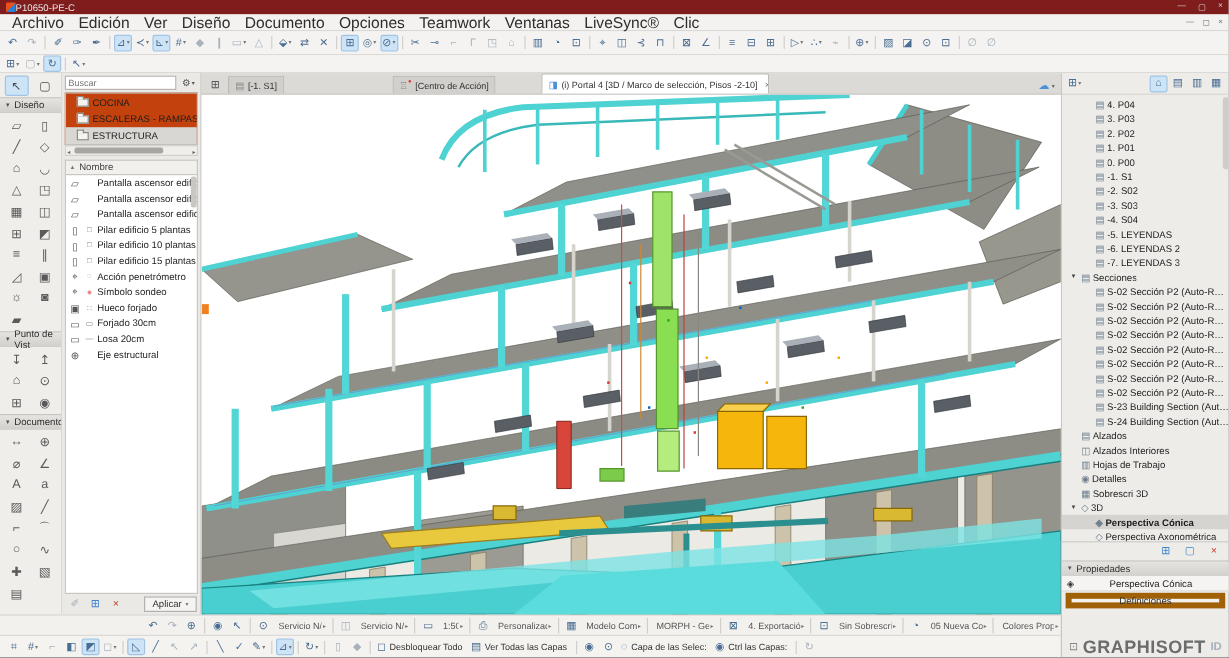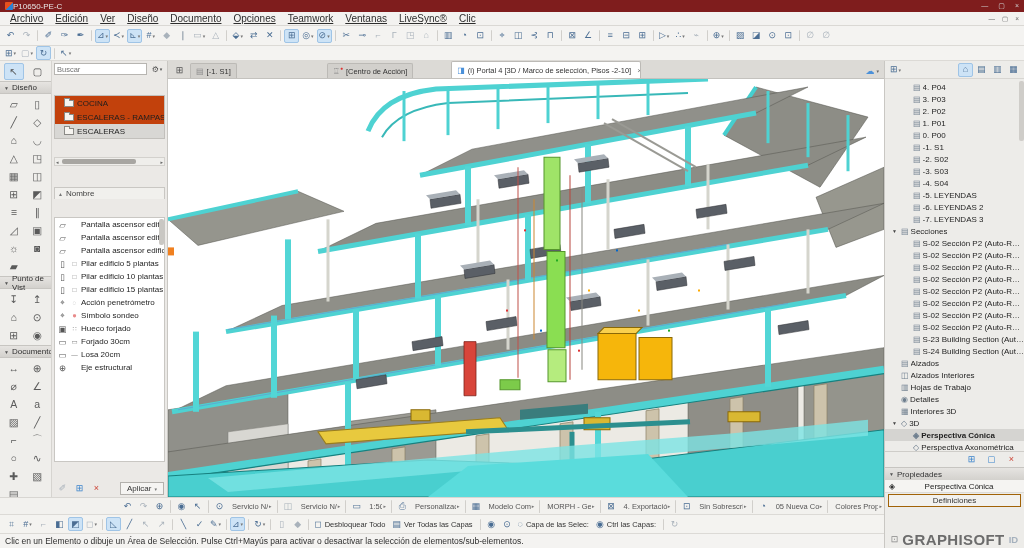--- a/index.html
+++ b/index.html
@@ -8,21 +8,21 @@
   .app *{box-sizing:border-box;}
 
   
   .titlebar{height:12px;background:#7f1d1d;display:flex;align-items:center;gap:0;padding:0 5px;color:#e6e6e6;font-size:8px;}
   .aclogo{width:8px;height:8px;background:linear-gradient(135deg,#e8501e 55%,#2d7fd3 55%);border-radius:1px;flex:none;}
   .win-ctl{margin-left:auto;display:flex;gap:10px;font-size:7px;color:#cfcfcf;}
   .win-ctl span{cursor:default;}
 
   
   .menubar{height:14px;background:#f3f2f0;border-bottom:1px solid #dad8d4;display:flex;align-items:center;padding-left:4px;}
-  .mi{padding:1px 6px;font-size:10px;color:#2e2e2e;text-decoration:underline;}
+  .mi{padding:1px 6px;font-size:13px;color:#2e2e2e;}
   .menu-ctl{margin-left:auto;display:flex;gap:7px;font-size:6.5px;color:#666;padding-right:5px;}
 
   
   .tb{display:flex;align-items:center;background:#f4f3f1;border-bottom:1px solid #dcdad6;padding:0 3px;gap:1px;overflow:hidden;}
   #tb1{height:20px;}
   #tb2{height:15px;}
   .tbi{height:14px;min-width:15px;display:inline-flex;align-items:center;justify-content:center;gap:1px;
        font-size:9px;color:#4a6d93;border:1px solid transparent;border-radius:2px;padding:0 1px;}
   .tbi .g{line-height:1;}
   .tbi.on{background:#cde3f6;border-color:#9fc4e6;}
@@ -44,21 +44,21 @@
   .tbx-top{display:flex;justify-content:center;gap:4px;padding:2px 0 1px;}
   .tool{width:20px;height:17px;display:flex;align-items:center;justify-content:center;font-size:10px;color:#4d4d4d;border:1px solid transparent;border-radius:2px;}
   .tool.on{background:#cde3f6;border-color:#9fc4e6;}
   .tbx-head{height:13px;background:linear-gradient(#e6e4e1,#d3d1cd);border-top:1px solid #c7c5c1;border-bottom:1px solid #c7c5c1;
             display:flex;align-items:center;gap:3px;padding-left:4px;font-size:8px;color:#2e2e2e;flex:none;}
   .tbx-head .tri{font-size:5px;color:#555;}
   .tbx-grid{display:grid;grid-template-columns:1fr 1fr;justify-items:center;padding:1px 2px;}
   .tbx-grid .tool{height:18px;font-size:10.5px;color:#5a5a5a;}
 
   
-  .leftpanel{width:116px;background:#ebe9e6;border-right:1px solid #c9c7c3;display:flex;flex-direction:column;font-size:8px;flex:none;gap:18px;}
+  .leftpanel{width:116px;background:#ebe9e6;border-right:1px solid #c9c7c3;display:flex;flex-direction:column;font-size:8px;flex:none;}
   .search-row{display:flex;align-items:center;gap:2px;padding:2px 2px 1px;}
   .search-input{flex:1;height:12px;min-width:0;background:#fff;border:1px solid #b7b5b1;font-size:7.5px;padding:0 2px;color:#555;font-family:inherit;}
   .gear-btn{width:16px;height:12px;display:flex;align-items:center;justify-content:center;gap:1px;font-size:8px;color:#555;}
   .gear-btn .caret{font-size:5px;}
   .folders{background:#c2410c;border:1px solid #c2c0bc;margin:1px 2px 0;}
   .folder-row{height:14px;display:flex;align-items:center;gap:3px;padding-left:9px;white-space:nowrap;overflow:hidden;color:#1e1e1e;}
   .folder-row.sel{background:#d8d7d4;}
   .fico{width:10px;height:7px;border:1px solid #8a8a86;background:#f6f4f0;position:relative;flex:none;}
   .fico::before{content:"";position:absolute;top:-3px;left:-1px;width:4px;height:2px;border:1px solid #8a8a86;border-bottom:none;background:#f6f4f0;}
   .hscroll{height:9px;margin:0 2px;background:#efeeeb;border:1px solid #d3d1cd;display:flex;align-items:center;padding:0 7px;position:relative;}
@@ -124,21 +124,21 @@
   .trow.sel{background:#d5d4d1;font-weight:bold;}
   .trow .tarr{width:7px;font-size:5px;color:#444;flex:none;}
   .trow .tico{font-size:8px;color:#6e7e8e;flex:none;}
   .trow .tlab{overflow:hidden;text-overflow:ellipsis;}
   .treescroll{position:absolute;right:0;top:2px;width:5px;height:60px;background:#cfcdc9;border-radius:2px;}
   .rp-actions{height:16px;display:flex;align-items:center;justify-content:flex-end;gap:5px;padding:0 5px;border-top:1px solid #cfcdc9;font-size:9px;}
   .prop-head{height:13px;background:linear-gradient(#e6e4e1,#d3d1cd);border-top:1px solid #c7c5c1;display:flex;align-items:center;gap:3px;padding-left:4px;}
   .prop-head .tri{font-size:5px;color:#555;}
   .prop-row{height:13px;background:#f5f4f2;border-bottom:1px solid #dddbd7;display:flex;align-items:center;gap:3px;padding:0 4px;}
   .prop-row .pl{flex:1;text-align:center;color:#222;}
-  .def-btn{height:13px;margin:1px 3px;border:1px solid #a16207;background:#f2f1ee;display:flex;align-items:center;justify-content:center;font-size:8px;color:#333;}
+  .def-btn{height:13px;margin:1px 3px;border:5px solid #a16207;background:#f2f1ee;display:flex;align-items:center;justify-content:center;font-size:8px;color:#333;}
   .rp-fill{flex:1;}
   .rp-foot{height:18px;display:flex;align-items:center;justify-content:center;gap:4px;}
   .rp-foot .bicon{font-size:9px;color:#888;}
   .brand{font-size:15px;font-weight:bold;color:#6c6c6c;letter-spacing:.4px;}
   .brand-id{font-size:9.5px;font-weight:bold;color:#a5b1bd;}
 </style>
 </head>
 <body>
 
 <div class="app">
@@ -533,21 +533,21 @@
           <div class="folder-row">
                 <span class="fico"></span>
                 <span>COCINA</span>
               </div>
               <div class="folder-row">
                 <span class="fico"></span>
                 <span>ESCALERAS - RAMPAS - ASCEN</span>
               </div>
               <div class="folder-row sel">
                 <span class="fico"></span>
-                <span>ESCALERAS</span>
+                <span>ESTRUCTURA</span>
               </div>
             </div>
           <div class="hscroll">
             <span class="arr al">◂</span>
             <span class="hthumb"></span>
             <span class="arr ar">▸</span>
           </div>
           <div class="nombre-row">
               <span class="tri">▲</span>
               <span>Nombre</span>
@@ -1014,23 +1014,20 @@
           <span class="tbi">
             <span class="g">◉</span>
             <span class="lab">Ctrl las Capas:</span>
           </span>
           <span class="tbi sep"></span>
           <span class="tbi pale">
             <span class="g">↻</span>
           </span>
         </div>
 
-      <div class="statusbar">
-        <span>Clic en un Elemento o dibuje un Área de Selección. Pulse Ctrl+Mayús para activar o desactivar la selección de elementos/sub-elementos.</span>
-      </div>
     </div>
 
     <div class="rightpanel">
       <div class="rp-head">
         <span class="tbi">
             <span class="g">⊞</span>
             <span class="caret">▾</span>
           </span>
         <span class="sp"></span>
         <span style="display:flex;gap:1px">
@@ -1183,21 +1180,21 @@
             <span class="tlab">Hojas de Trabajo</span>
           </div>
           <div class="trow">
             <span class="tarr"></span>
             <span class="tico">◉</span>
             <span class="tlab">Detalles</span>
           </div>
           <div class="trow">
             <span class="tarr"></span>
             <span class="tico">▦</span>
-            <span class="tlab">Interiores 3D</span>
+            <span class="tlab">Sobrescri 3D</span>
           </div>
           <div class="trow">
             <span class="tarr">▼</span>
             <span class="tico">◇</span>
             <span class="tlab">3D</span>
           </div>
           <div class="trow lvl1 sel">
             <span class="tarr"></span>
             <span class="tico">◈</span>
             <span class="tlab">Perspectiva Cónica</span>

